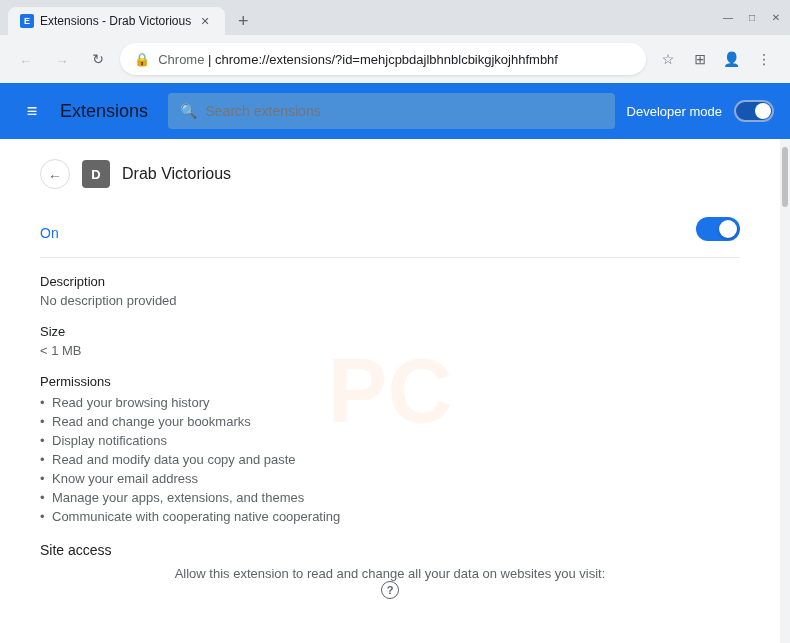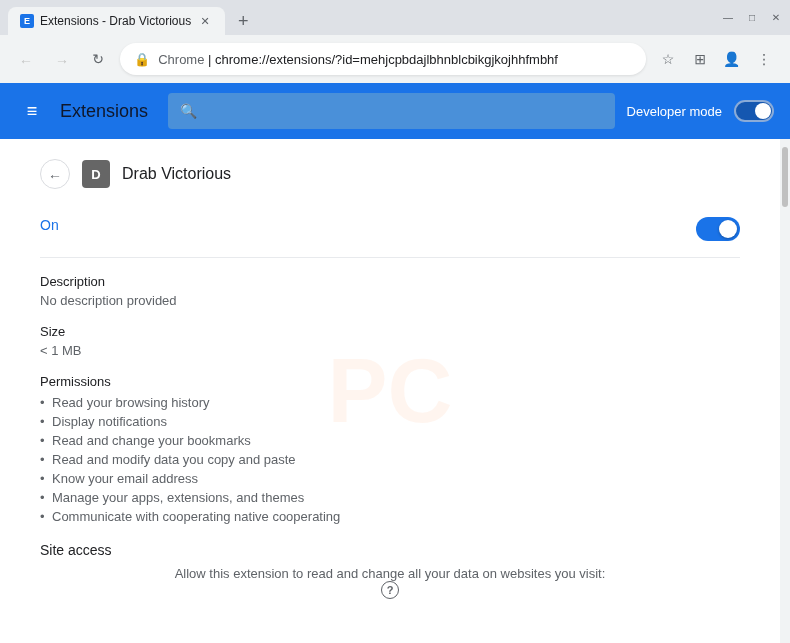--- a/index.html
+++ b/index.html
@@ -275,21 +275,21 @@
     }
     .ext-name {
       font-size: 16px;
       font-weight: 500;
       color: #202124;
     }
 
     
     .toggle-section {
       display: flex;
-      align-items: flex-start;
+      align-items: flex-end;
       justify-content: space-between;
       padding: 8px 0 16px 0;
       border-bottom: 1px solid #e8eaed;
       margin-bottom: 16px;
     }
     .toggle-label {
       color: #1a73e8;
       font-size: 14px;
       font-weight: 500;
     }
@@ -434,20 +434,21 @@
     <div class="toolbar-icon-btn">👤</div>
     <div class="toolbar-icon-btn">⋮</div>
   </div>
 </div>
 
 <div class="ext-header">
   <div class="menu-btn">≡</div>
   <div class="ext-title">Extensions</div>
   <div class="search-box">
     <span class="search-icon">🔍</span>
+    <input class="search-input" type="text" placeholder="Search extensions" style="">
   </div>
   <div class="dev-mode-label">Developer mode</div>
   <div class="toggle on">
     <div class="toggle-knob"></div>
   </div>
 </div>
 
 <div class="main-content">
   <div class="content-area">
     <div class="ext-detail">
@@ -473,22 +474,22 @@
 
       <div class="detail-section">
         <div class="section-label">Size</div>
         <div class="section-value">&lt; 1 MB</div>
       </div>
 
       <div class="permissions-section">
         <div class="section-label">Permissions</div>
         <ul class="permissions-list">
           <li>Read your browsing history</li>
+          <li>Read and change your bookmarks</li>
           <li>Display notifications</li>
-          <li>Read and change your bookmarks</li>
           <li>Read and modify data you copy and paste</li>
           <li>Know your email address</li>
           <li>Manage your apps, extensions, and themes</li>
           <li>Communicate with cooperating native cooperating</li>
         </ul>
       </div>
 
       <div class="site-access-section">
         <div class="site-access-title">Site access</div>
         <div class="site-access-desc">

